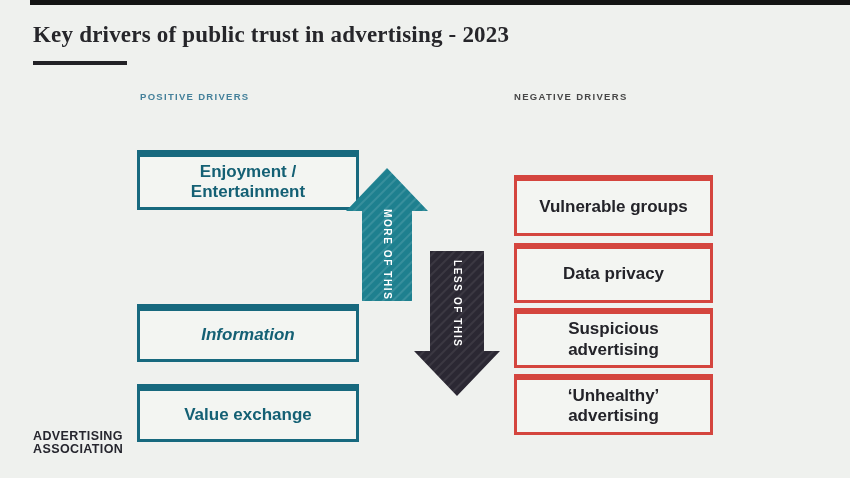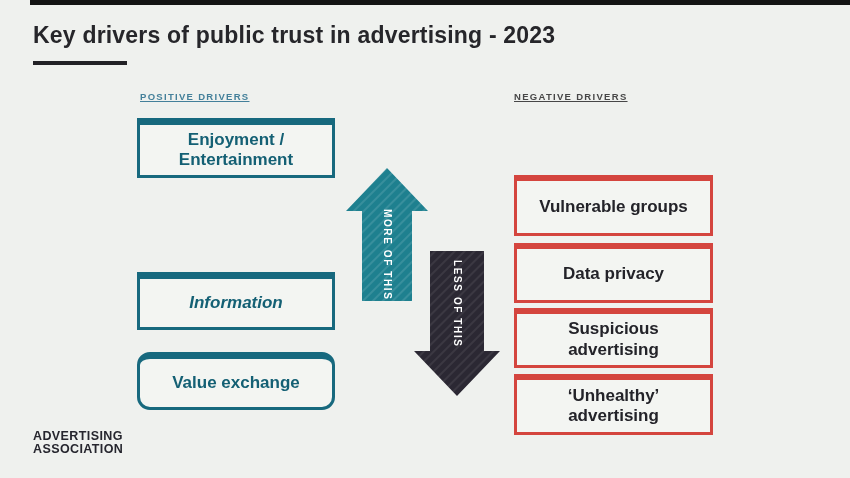--- a/index.html
+++ b/index.html
@@ -13,44 +13,45 @@
     background:#eff1ee;
     overflow:hidden;
   }
   .top-bar{
     position:absolute;top:0;left:30px;right:0;height:5px;
     background:#141414;
   }
   .title{
     position:absolute;left:33px;top:22px;
     font-size:23px;font-weight:bold;color:#26262a;
-    letter-spacing:0.2px;margin:0;
+    letter-spacing:0.2px;margin:0;font-family:Liberation Serif, serif;
   }
   .title-underline{
     position:absolute;left:33px;top:61px;width:94px;height:4px;
     background:#222226;
   }
   .col-heading{
     position:absolute;
-    font-size:9.5px;font-weight:bold;letter-spacing:1.3px;text-decoration:underline;
+    font-size:9.5px;font-weight:bold;letter-spacing:1.3px;
   }
   .col-heading.pos{left:140px;top:91px;color:#44809a;}
   .col-heading.neg{left:514px;top:91px;color:#474747;text-align:right;}
   .driver-box{
     position:absolute;box-sizing:border-box;
     display:flex;align-items:center;justify-content:center;
     text-align:center;white-space:pre-line;
     font-weight:bold;font-size:17px;line-height:1.2;
     background:#f3f5f2;
   }
   .driver-box.pos{
-    left:137px;width:198px;
+    left:137px;width:222px;
     border:3px solid #17697e;border-top-width:7px;
     color:#14607425;
     color:#146074;
+    margin-top:32px;
   }
   .driver-box.neg{
     left:514px;width:199px;
     border:3px solid #d4453e;border-top-width:6px;
     color:#232329;
   }
   .arrow-wrap{position:absolute;}
   .arrow-wrap svg{display:block;}
   .arrow-label{
     position:absolute;left:0;right:0;
@@ -74,21 +75,21 @@
 
   <h1 class="title">Key drivers of public trust in advertising - 2023</h1>
   <div class="title-underline"></div>
 
   <div class="col-heading pos">POSITIVE DRIVERS</div>
   <div class="col-heading neg">NEGATIVE DRIVERS</div>
 
   <div class="driver-box pos" style="top:118px;height:60px;">Enjoyment /
 Entertainment</div>
   <div class="driver-box pos" style="top:272px;height:58px;font-style:italic;">Information</div>
-  <div class="driver-box pos" style="top:352px;height:58px;border-radius:13px;">Value exchange</div>
+  <div class="driver-box pos" style="top:352px;height:58px;">Value exchange</div>
 
   <div class="driver-box neg" style="top:243px;height:60px;">Data privacy</div>
   <div class="driver-box neg" style="top:175px;height:61px;">Vulnerable groups</div>
   <div class="driver-box neg" style="top:308px;height:60px;">Suspicious
 advertising</div>
   <div class="driver-box neg" style="top:374px;height:61px;">‘Unhealthy’
 advertising</div>
 
   <div class="arrow-wrap" style="left:346px;top:168px;width:82px;height:133px;">
     <svg width="82" height="133" viewBox="0 0 82 133">

